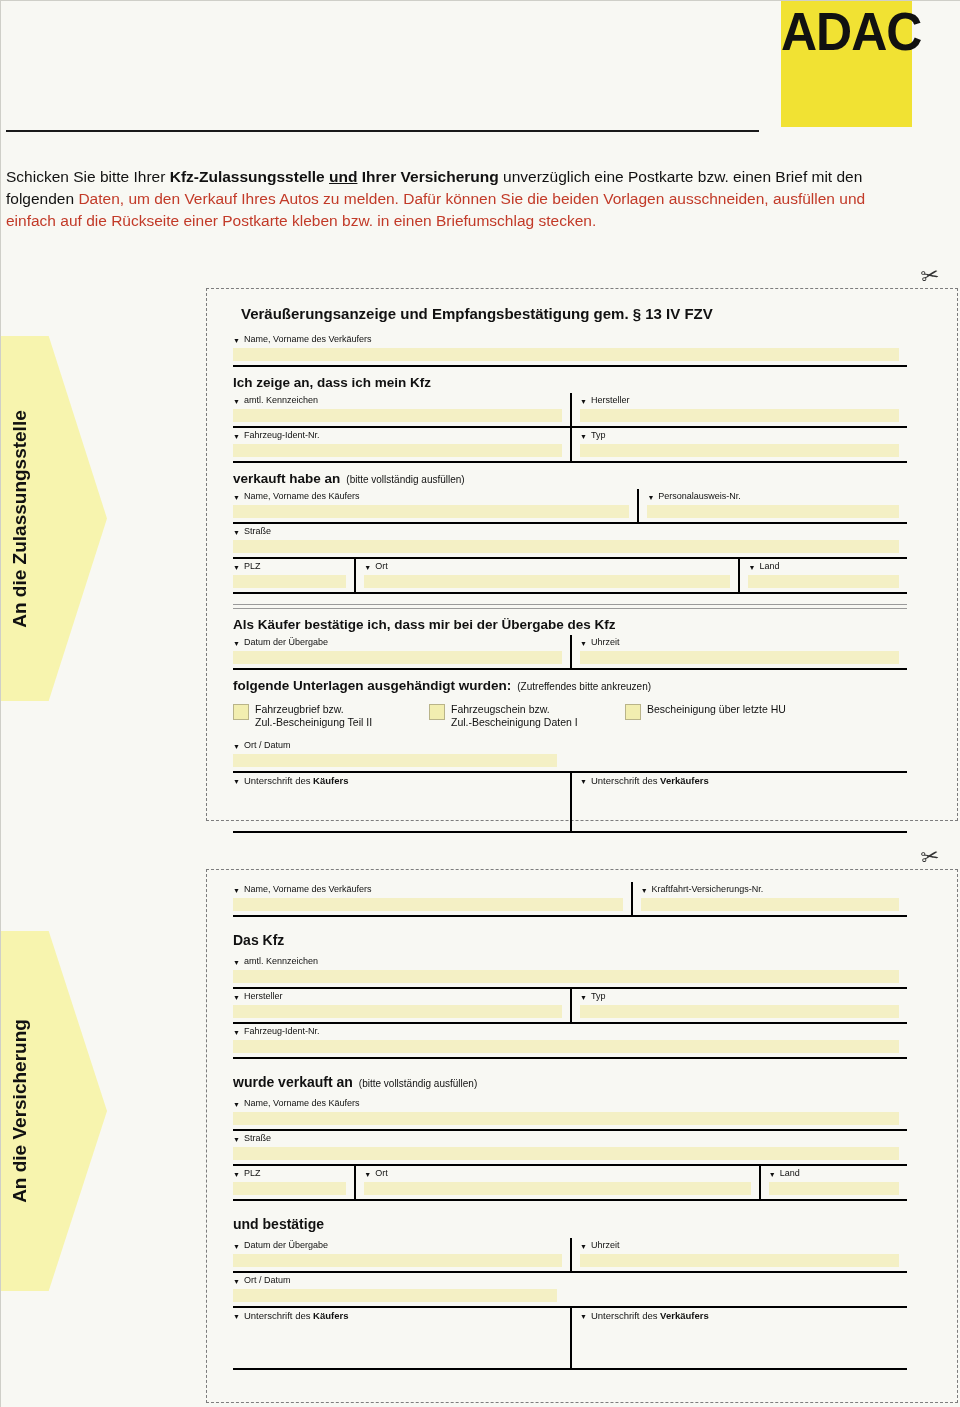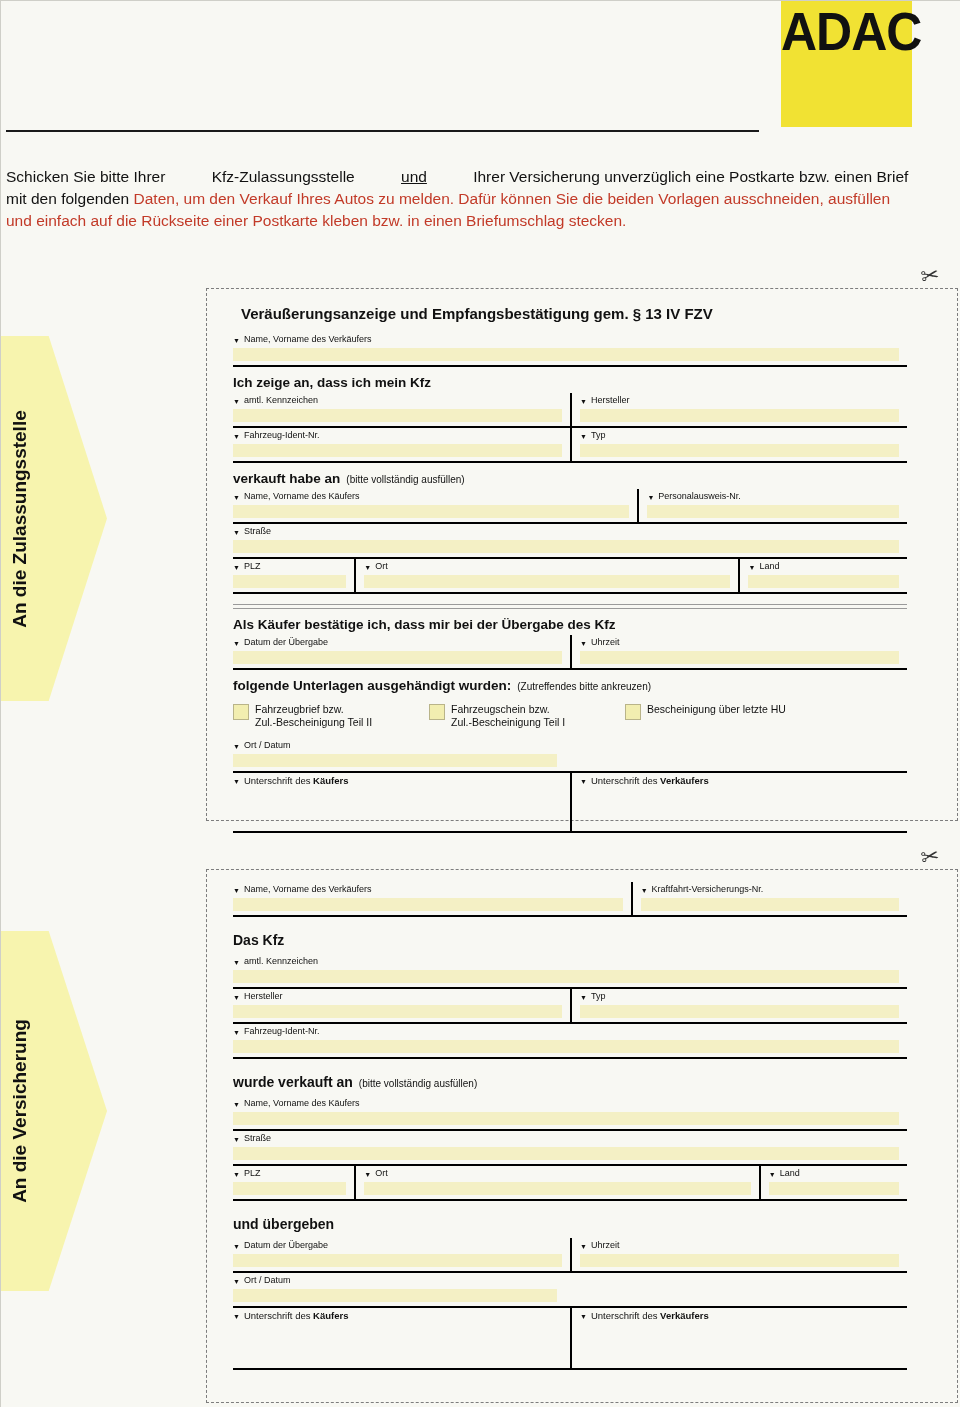--- a/index.html
+++ b/index.html
@@ -8,21 +8,21 @@
         overflow:hidden;border-top:1px solid #cfcfc8;border-left:1px solid #cfcfc8;box-sizing:border-box;}
 
   
   .adac-logo{position:absolute;left:780px;top:0;width:131px;height:126px;background:#f1e233;text-align:center;}
   .adac-text{font-size:50px;font-weight:bold;line-height:1;margin-top:6px;display:inline-block;transform:scaleY(1.08);letter-spacing:-1px;}
 
   .top-rule{position:absolute;left:5px;top:129px;width:753px;border-top:2px solid #1a1a1a;}
 
   
   .intro{position:absolute;left:5px;top:165px;width:908px;font-size:15.5px;line-height:1.42;margin:0;}
-  .intro .b{font-weight:normal;margin-left:42px;}
+  .intro .b{font-weight:bold;}
   .intro .u{text-decoration:underline;}
   .intro .red{color:#c23a28;}
 
   
   .arrow{position:absolute;background:#f7f4ae;}
   .arrow1{left:0;top:335px;width:106px;height:365px;clip-path:polygon(0 0,45% 0,100% 50%,45% 100%,0 100%);}
   .arrow2{left:0;top:930px;width:106px;height:360px;clip-path:polygon(0 0,45% 0,100% 50%,45% 100%,0 100%);}
   .vtext{position:absolute;left:8px;top:50%;transform:translateY(-50%) rotate(180deg);
          writing-mode:vertical-rl;white-space:nowrap;font-weight:bold;font-size:19px;color:#111;}
 
@@ -225,21 +225,21 @@
           <span class="cbox"></span>
           <span class="cbtext">
               <span>Fahrzeugbrief bzw.</span>
               <span>Zul.-Bescheinigung Teil II</span>
             </span>
         </div>
         <div class="cbitem cb2">
           <span class="cbox"></span>
           <span class="cbtext">
               <span>Fahrzeugschein bzw.</span>
-              <span>Zul.-Bescheinigung Teil I</span>
+              <span>Zul.-Bescheinigung Daten I</span>
             </span>
         </div>
         <div class="cbitem cb3">
           <span class="cbox"></span>
           <span class="cbtext">
               <span>Bescheinigung über letzte HU</span>
             </span>
         </div>
       </div>
 
@@ -370,21 +370,21 @@
         </div>
         <div class="fcell cell-rest">
           <div class="lbl">
               <span class="tri">▼</span>
               <span>Land</span>
             </div>
           <div class="strip"></div>
         </div>
       </div>
 
-      <div class="heading">und übergeben</div>
+      <div class="heading">und bestätige</div>
 
       <div class="frow">
         <div class="fcell cell-half">
           <div class="lbl">
               <span class="tri">▼</span>
               <span>Datum der Übergabe</span>
             </div>
           <div class="strip"></div>
         </div>
         <div class="fcell cell-rest">

